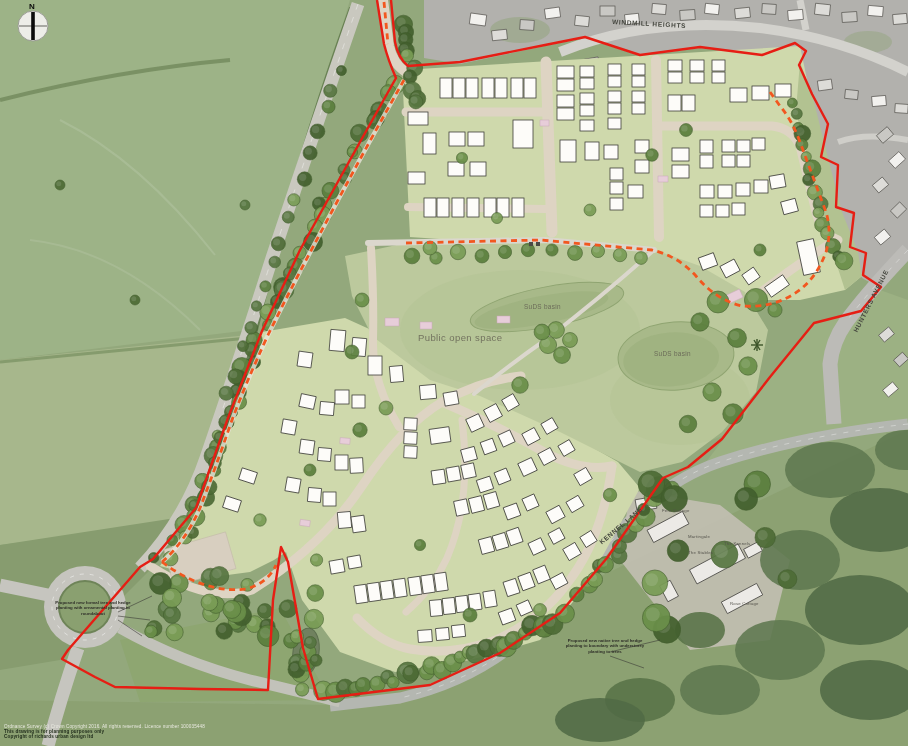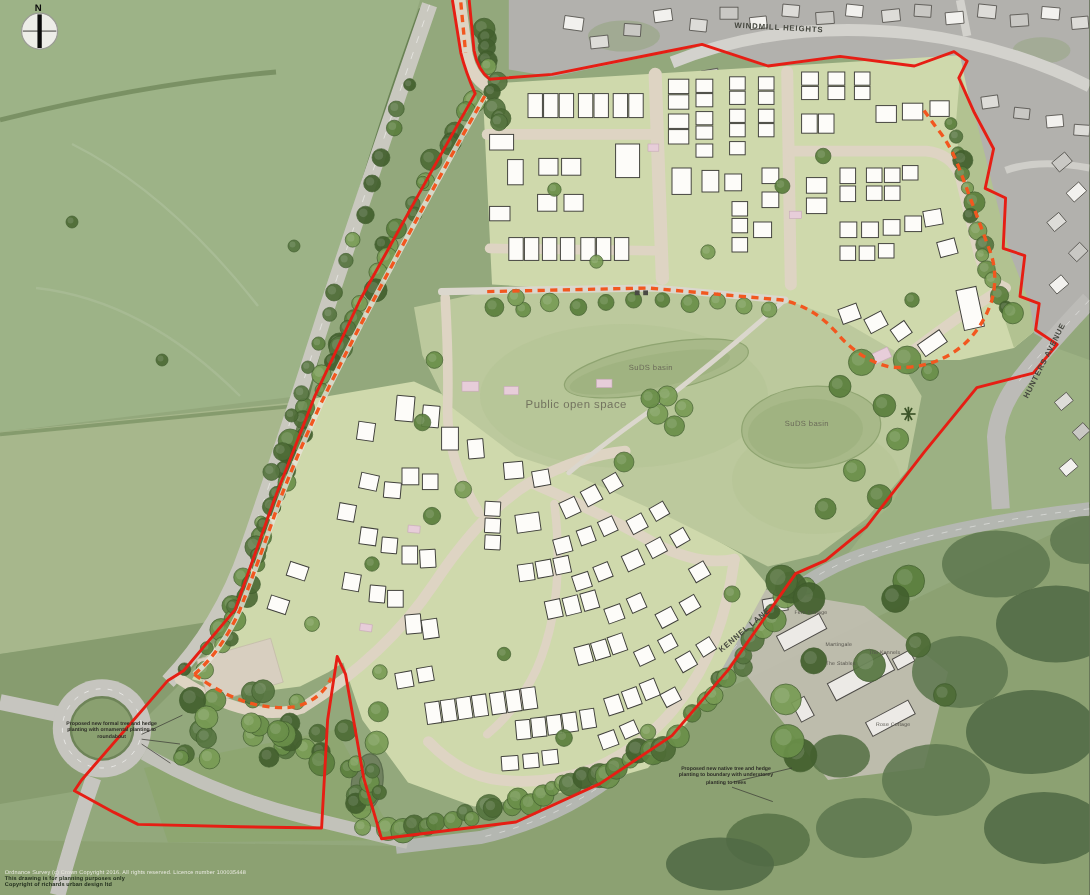--- a/index.html
+++ b/index.html
@@ -1,21 +1,21 @@
 <!DOCTYPE html>
 <html><head>
 <meta charset="utf-8">
 <style>
   html,body{margin:0;padding:0;background:#1e1e1e;}
   #stage{position:relative;width:908px;height:746px;overflow:hidden;background:#93a87c;
          font-family:"Liberation Sans",sans-serif;}
   #stage svg{position:absolute;left:0;top:0;}
   .label{position:absolute;white-space:nowrap;pointer-events:none;}
   .lbl-street{font-size:6.5px;font-weight:700;letter-spacing:.7px;color:#45473f;}
-  .lbl-open{font-size:9.5px;color:#73735f;letter-spacing:.4px;margin-left:20px;}
+  .lbl-open{font-size:9.5px;color:#73735f;letter-spacing:.4px;}
   .lbl-suds{font-size:6.4px;color:#6b6b59;letter-spacing:.3px;}
   .lbl-note{font-size:4.3px;color:#2e2e28;line-height:1.25;width:86px;text-align:center;
             white-space:normal;font-weight:700;}
   .lbl-prop{font-size:4.3px;color:#55534c;letter-spacing:.2px;}
   .lbl-footer{font-size:4.6px;letter-spacing:.15px;}
   .f1{color:#e9e9e0;}
   .f2{color:#1f2b1a;font-weight:700;}
   .lbl-north{font-size:8px;font-weight:700;color:#0a0a0a;}
 </style>
 </head>

